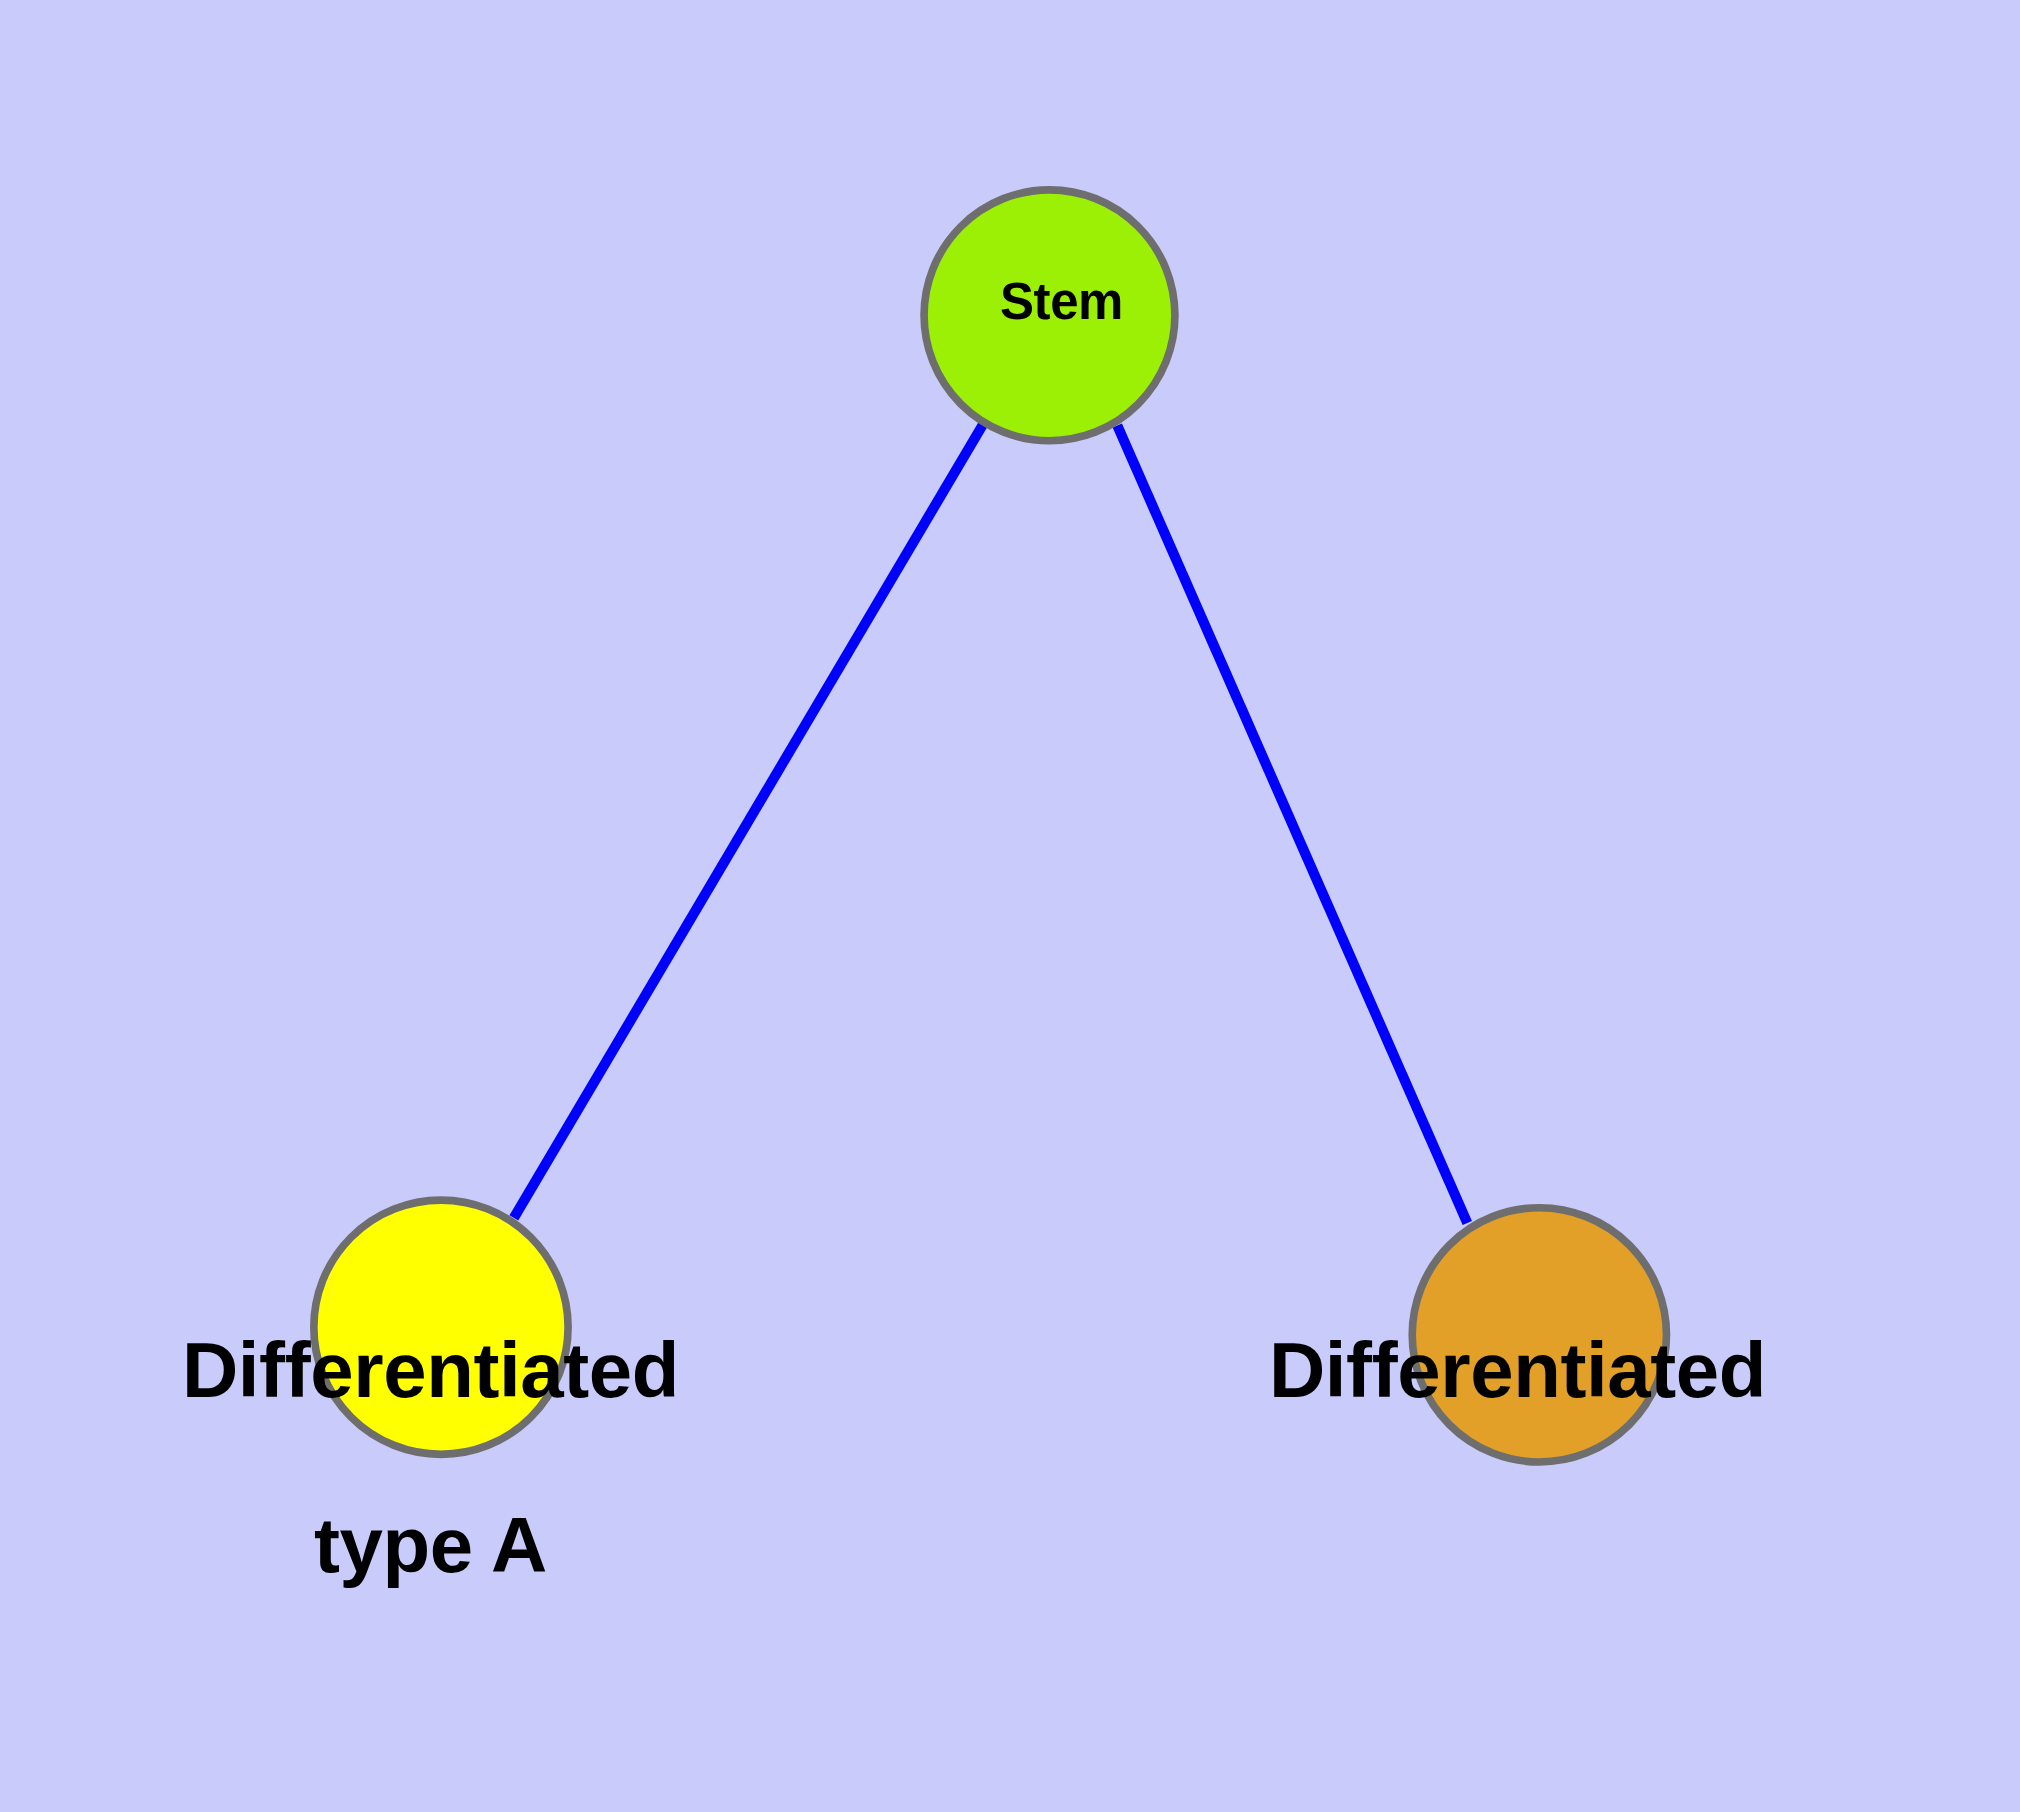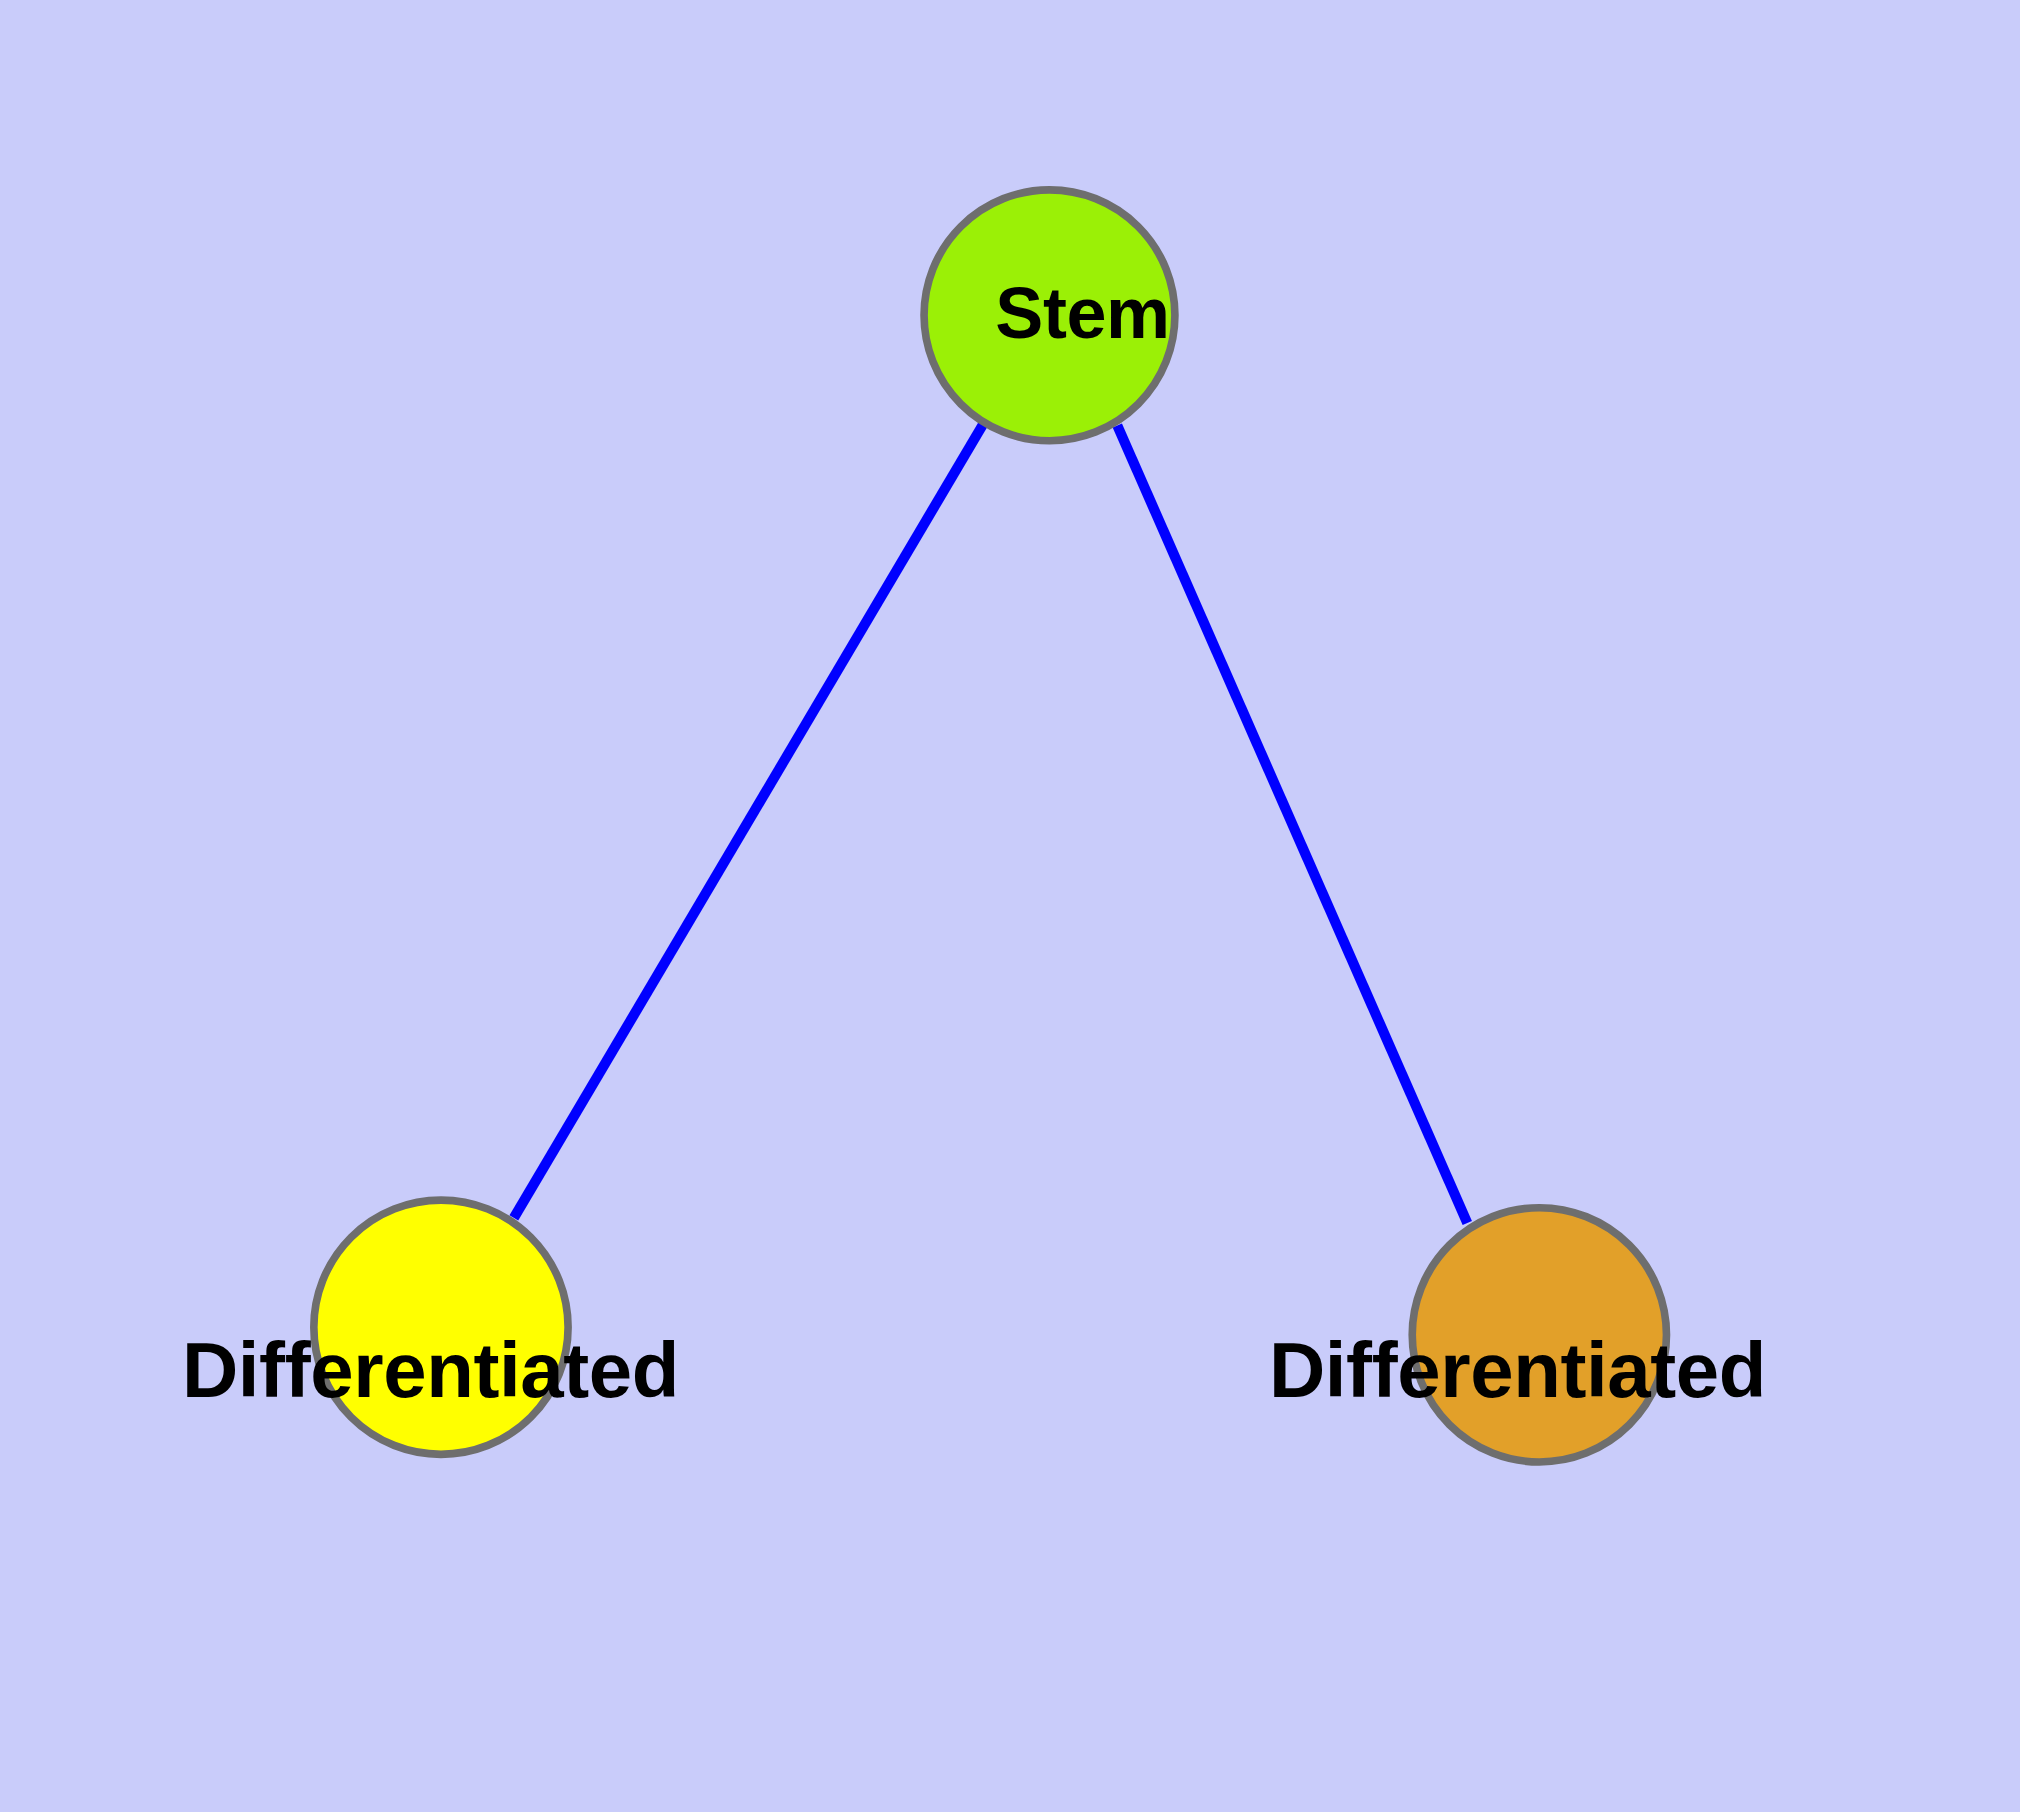--- a/index.html
+++ b/index.html
@@ -42,22 +42,22 @@
     position: absolute;
     color: #000000;
     font-weight: bold;
     text-align: center;
     line-height: 1.12;
     white-space: pre-line;
     letter-spacing: -0.4px;
     pointer-events: none;
   }
   #label-stem {
-    font-size: 72px;
-    left: 828px;
+    font-size: 51px;
+    left: 807px;
     top: 273px;
     width: 509px;
   }
   #label-diff-a {
     font-size: 78px;
     left: 176px;
     top: 1240px;
     width: 509px;
   }
   #label-diff-b {
@@ -80,20 +80,21 @@
 
     <circle class="node-circle" cx="1238" cy="372" r="148" fill="#9bf006" stroke="#6e6e6e"></circle>
     <circle class="node-circle" cx="520" cy="1566" r="150" fill="#ffff00" stroke="#6e6e6e"></circle>
     <circle class="node-circle" cx="1816" cy="1575" r="150" fill="#e2a029" stroke="#6e6e6e"></circle>
   </svg>
 
   <div class="node-label" id="label-stem">Stem</div>
 
   <div class="node-label" id="label-diff-a">
     <div>Differentiated</div>
+    <div>type A</div>
   </div>
 
   <div class="node-label" id="label-diff-b">
     <div>Differentiated</div>
   </div>
 
 </div>
 
 
 </body></html>

